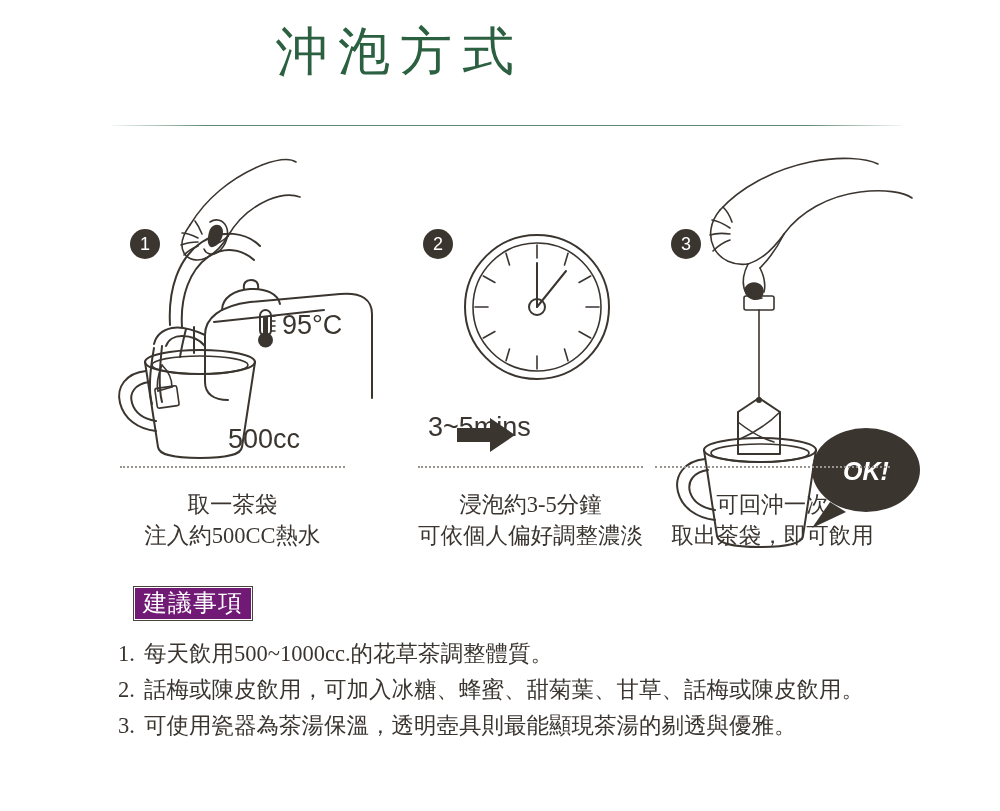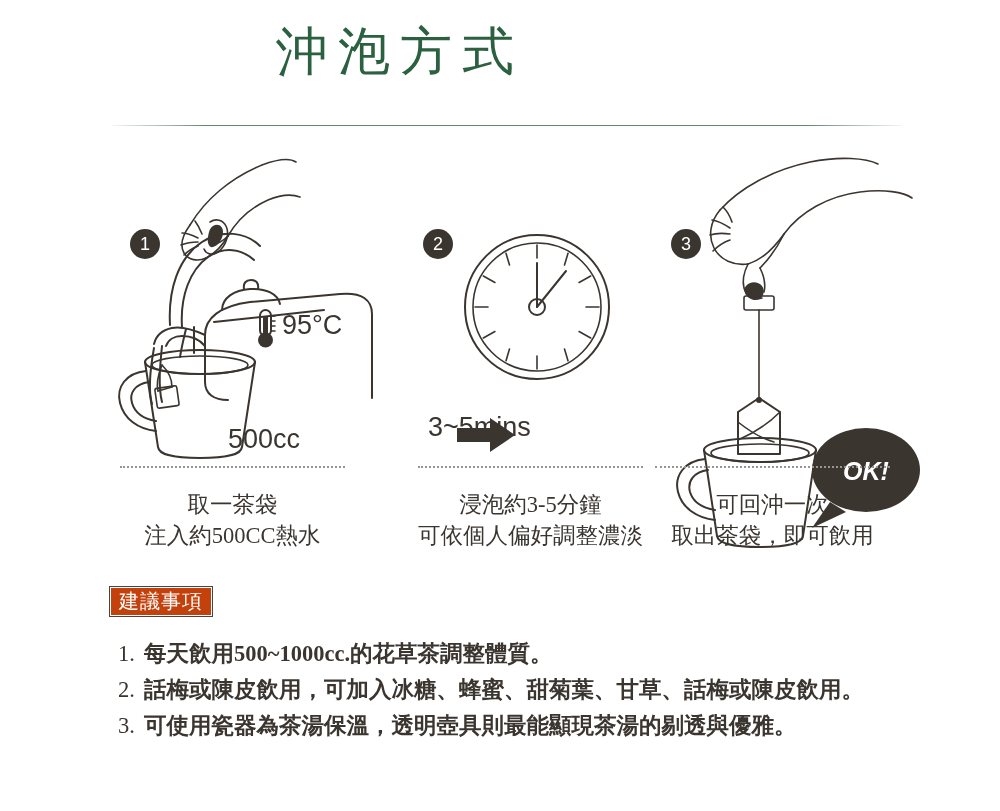--- a/index.html
+++ b/index.html
@@ -134,25 +134,25 @@
 
   
   .notes {
     position: absolute;
     top: 586px;
     left: 0;
     width: 1000px;
   }
   .notes-badge {
     position: absolute;
-    left: 109px;
+    left: 133px;
     top: 0;
-    background: #c2410c;
+    background: #701a75;
     color: #ffffff;
-    font-size: 20px;
+    font-size: 24px;
     padding: 4px 10px 5px 10px;
     letter-spacing: 1px;
     box-shadow: inset 0 0 0 1px #4a443f, inset 0 0 0 2px #ffffff;
     line-height: 1.1;
   }
   .notes-list {
     position: absolute;
     left: 118px;
     top: 50px;
     width: 800px;
@@ -162,21 +162,21 @@
     align-items: flex-start;
     font-size: 22.5px;
     line-height: 36px;
     color: #3b3530;
     white-space: nowrap;
   }
   .note-num {
     width: 26px;
     flex: none;
   }
-  .note-text { flex: none; font-weight: bold; }
+  .note-text { flex: none; }
 
   svg { display: block; overflow: visible; }
   .ln {
     fill: none;
     stroke: #3b3530;
     stroke-width: 2;
     stroke-linecap: round;
     stroke-linejoin: round;
   }
   .ln-thin {

